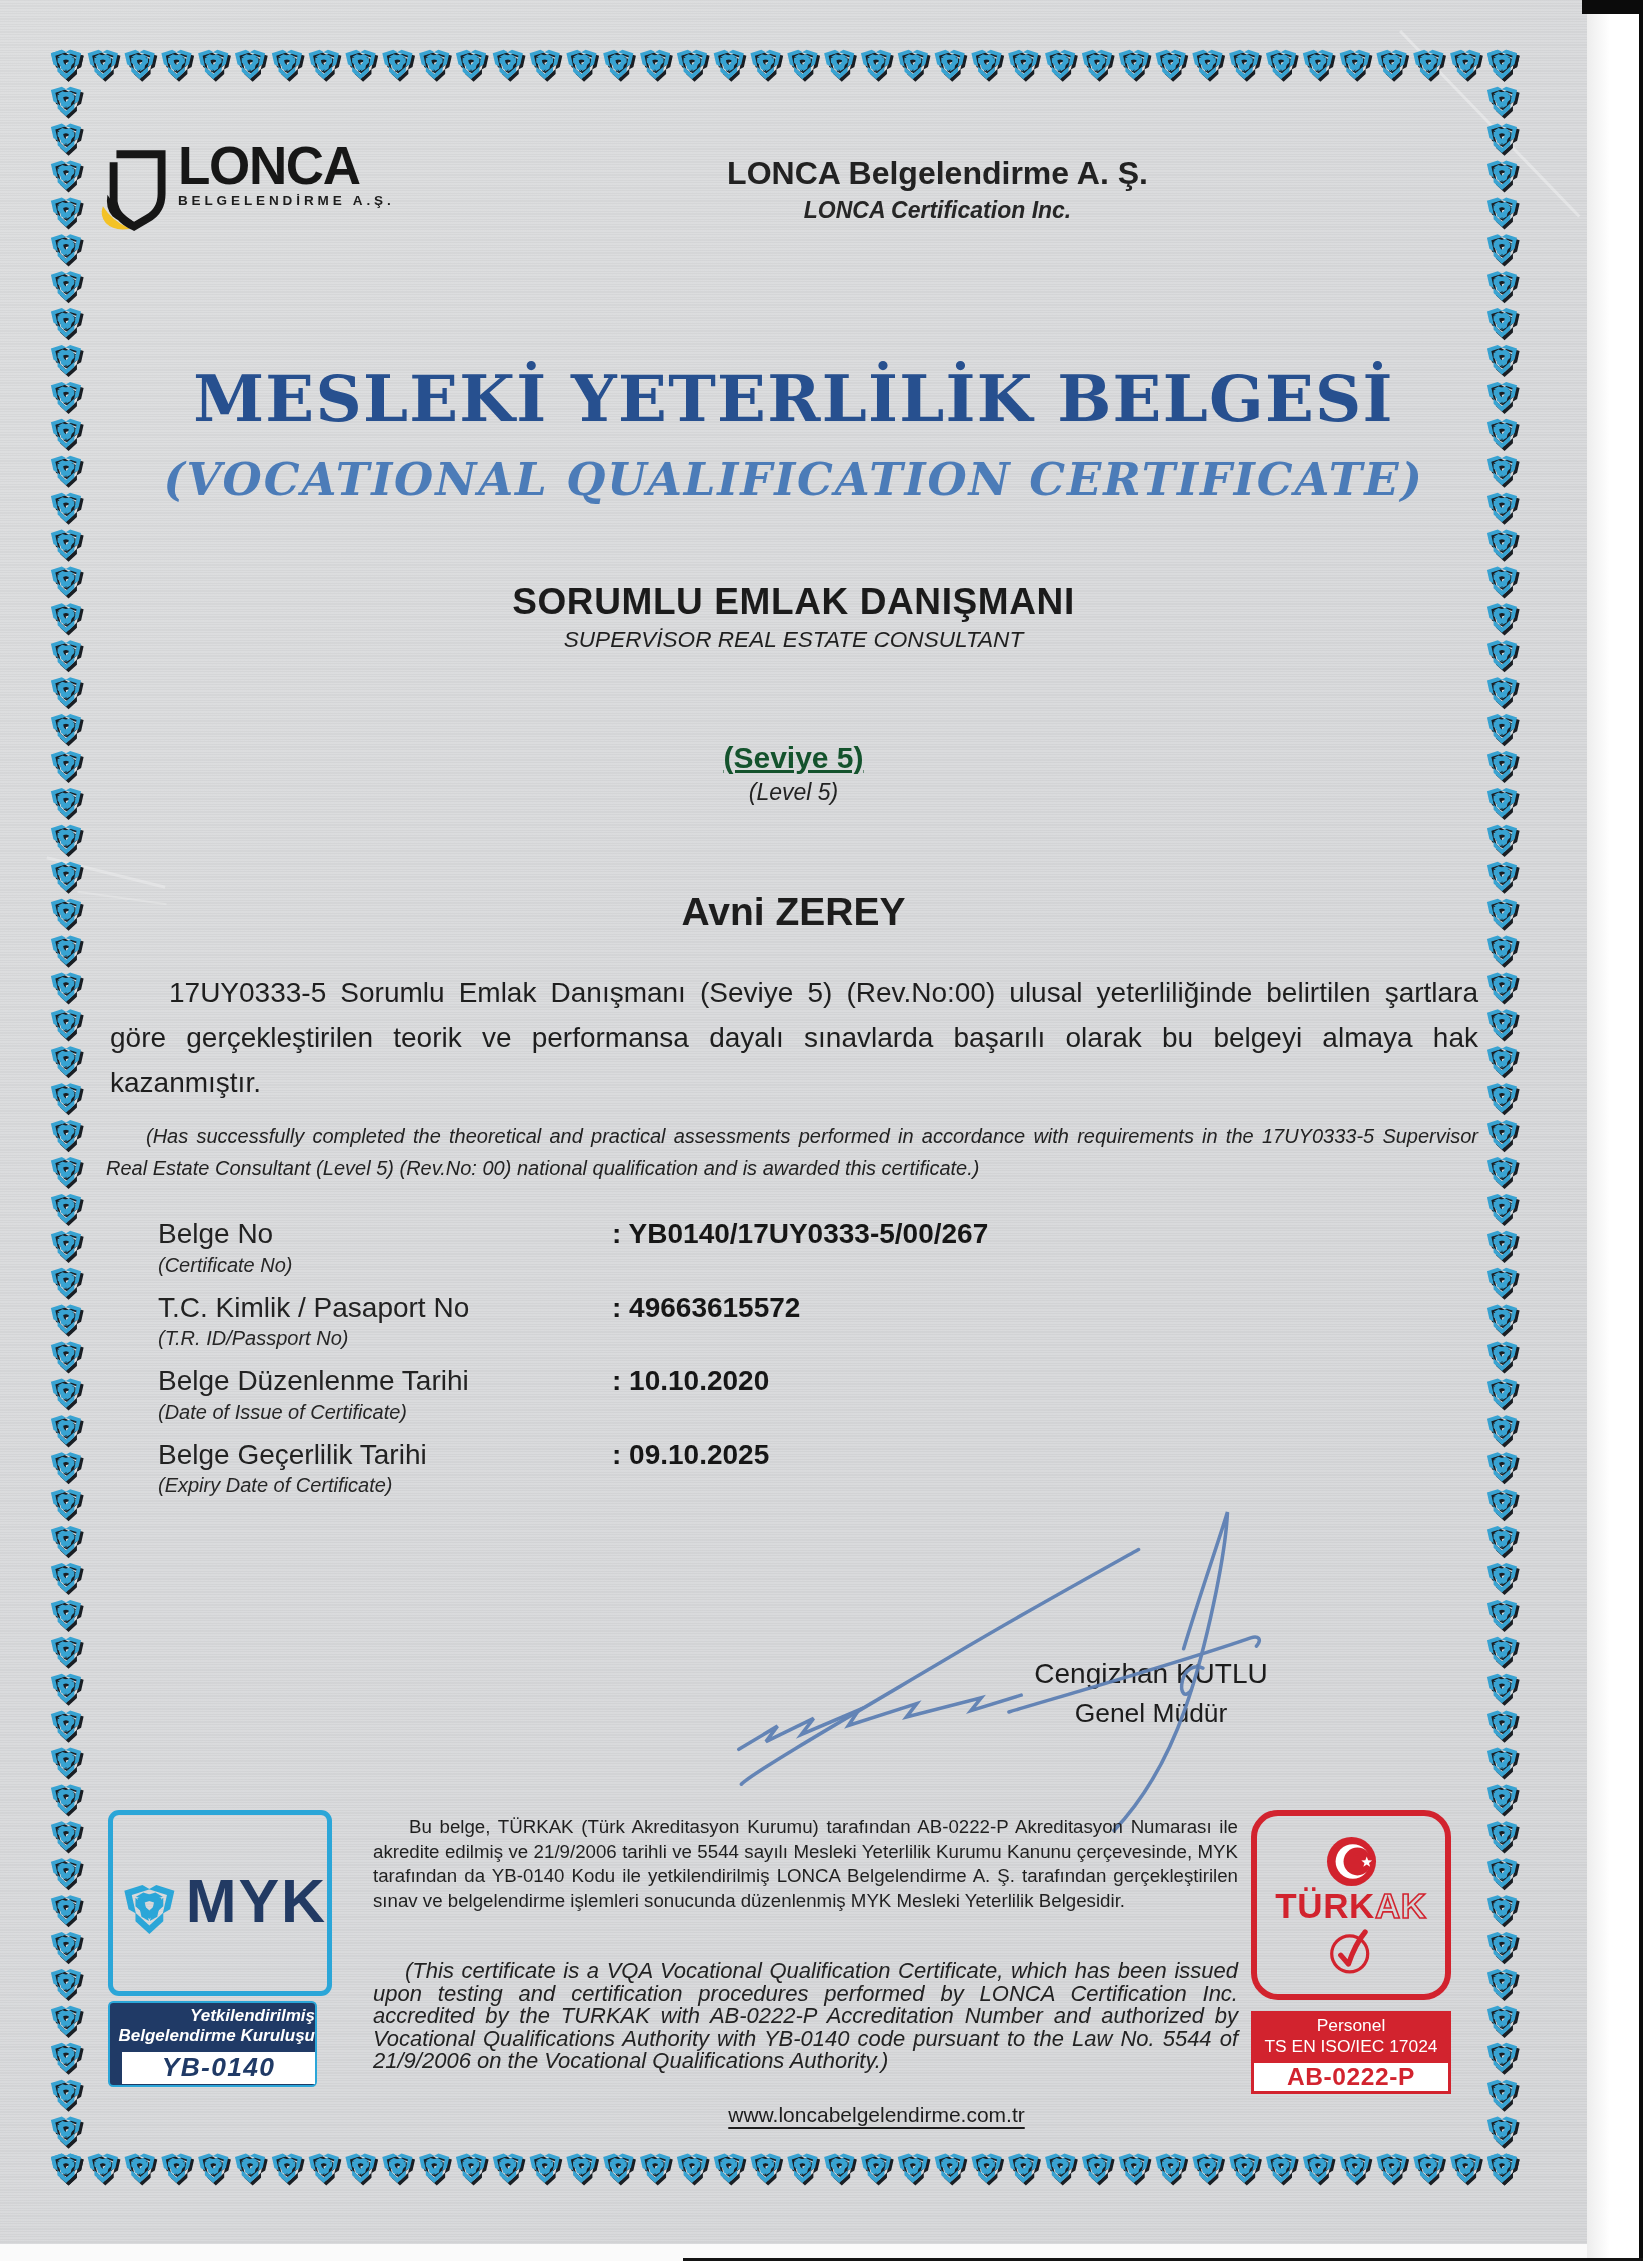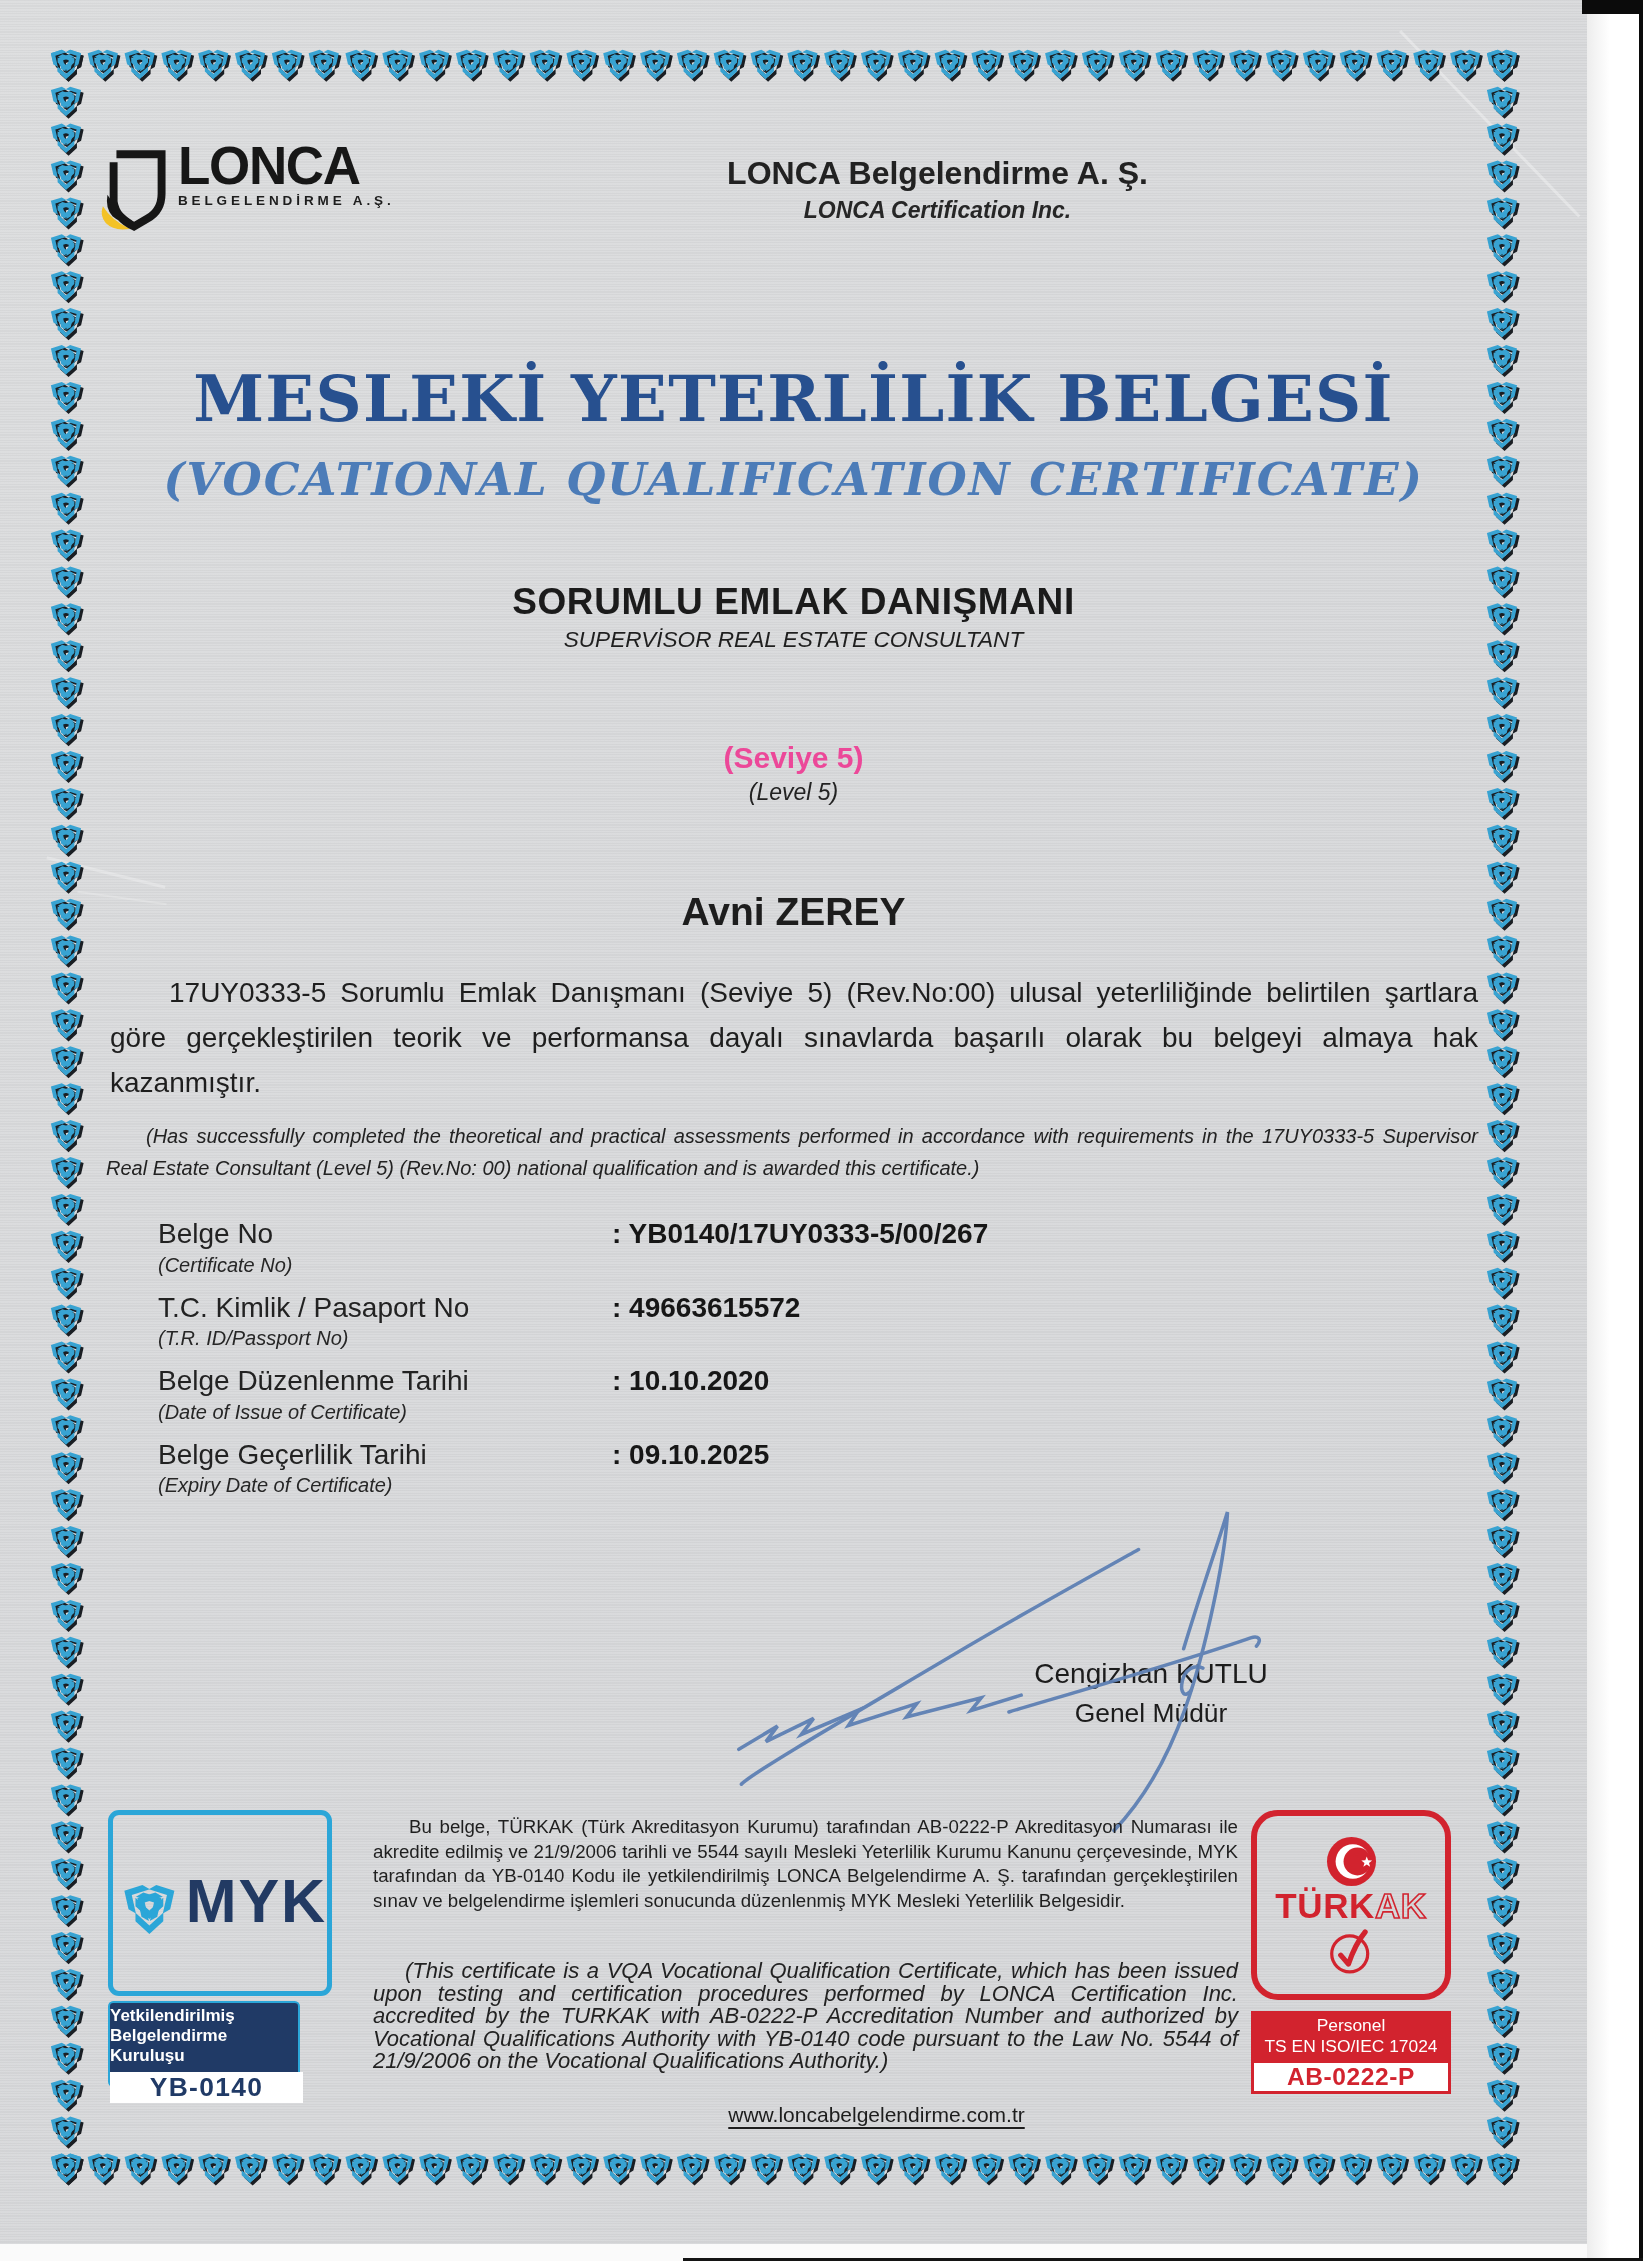--- a/index.html
+++ b/index.html
@@ -38,21 +38,21 @@
   
   .cert-title{position:absolute;left:0;top:361px;width:1587px;text-align:center;
     font-family:"DejaVu Serif",serif;font-weight:700;font-size:64px;letter-spacing:1.3px;color:#27508f;}
   .cert-subtitle{position:absolute;left:0;top:453px;width:1587px;text-align:center;
     font-family:"DejaVu Serif",serif;font-weight:700;font-style:italic;font-size:45px;letter-spacing:1.9px;color:#4c7cb8;}
   .qual-tr{position:absolute;left:0;top:581px;width:1587px;text-align:center;
     font-size:37px;font-weight:800;color:#1b1b1b;letter-spacing:0.6px;}
   .qual-en{position:absolute;left:0;top:627px;width:1587px;text-align:center;
     font-size:22.6px;font-weight:500;font-style:italic;color:#1f1f1f;}
   .level-tr{position:absolute;left:0;top:741px;width:1587px;text-align:center;
-    font-size:30px;font-weight:800;color:#ec4899;}
+    font-size:30px;font-weight:800;color:#14532d;text-decoration:underline;}
   .level-en{position:absolute;left:0;top:779px;width:1587px;text-align:center;
     font-size:23px;font-style:italic;font-weight:500;color:#222;}
   .holder-name{position:absolute;left:0;top:890px;width:1587px;text-align:center;
     font-size:39px;font-weight:800;color:#1d1d1d;}
   
   .stmt-tr{position:absolute;left:110px;top:970px;width:1368px;
     font-size:28px;line-height:45px;color:#1e1e1e;text-align:justify;text-indent:59px;}
   .stmt-en{position:absolute;left:106px;top:1120px;width:1372px;
     font-size:20px;line-height:32px;font-style:italic;color:#222;text-align:justify;text-indent:40px;}
   
@@ -62,23 +62,23 @@
   
   .sig-block{position:absolute;left:954px;top:1658px;width:394px;text-align:center;color:#1c1c1c;}
   .sig-name{font-size:28px;}
   .sig-title{font-size:26.4px;margin-top:7.7px;}
   #signature-svg{position:absolute;left:709px;top:1476px;pointer-events:none;}
   
   .myk-box{position:absolute;left:108px;top:1810px;width:224px;height:186px;
     border:5.8px solid #2ba6d8;border-radius:11px;box-sizing:border-box;
     display:flex;flex-direction:row;align-items:center;justify-content:flex-start;}
   .myk-acronym{font-size:61px;font-weight:800;letter-spacing:1.9px;color:#223a63;line-height:.9;margin-top:-3.9px;}
-  .myk-badge{position:absolute;left:108px;top:2001px;width:192px;height:86px;
+  .myk-badge{position:absolute;left:108px;top:2001px;width:209px;height:86px;
     background:#203a66;border:2.6px solid #2ba6d8;border-radius:5.2px;box-sizing:border-box;
-    display:flex;flex-direction:column;align-items:flex-start;color:#fff;font-weight:700;}
+    display:flex;flex-direction:column;align-items:flex-end;color:#fff;font-weight:700;font-style:italic;}
   .myk-badge-line{font-size:17px;line-height:20px;}
   .myk-code-box{width:193px;height:32px;background:#fff;margin-top:6px;
     display:flex;align-items:center;justify-content:center;}
   .myk-code{color:#203a66;font-size:26.4px;font-weight:800;letter-spacing:1.3px;}
   
   .turkak-box{position:absolute;left:1251px;top:1810px;width:200px;height:190px;
     border:6.4px solid #d2232e;border-radius:27px;box-sizing:border-box;
     display:flex;flex-direction:column;align-items:center;justify-content:center;
     padding:9px 0 6.4px 0;}
   .turkak-brand{font-size:35px;font-weight:800;letter-spacing:0.6px;line-height:1;}

